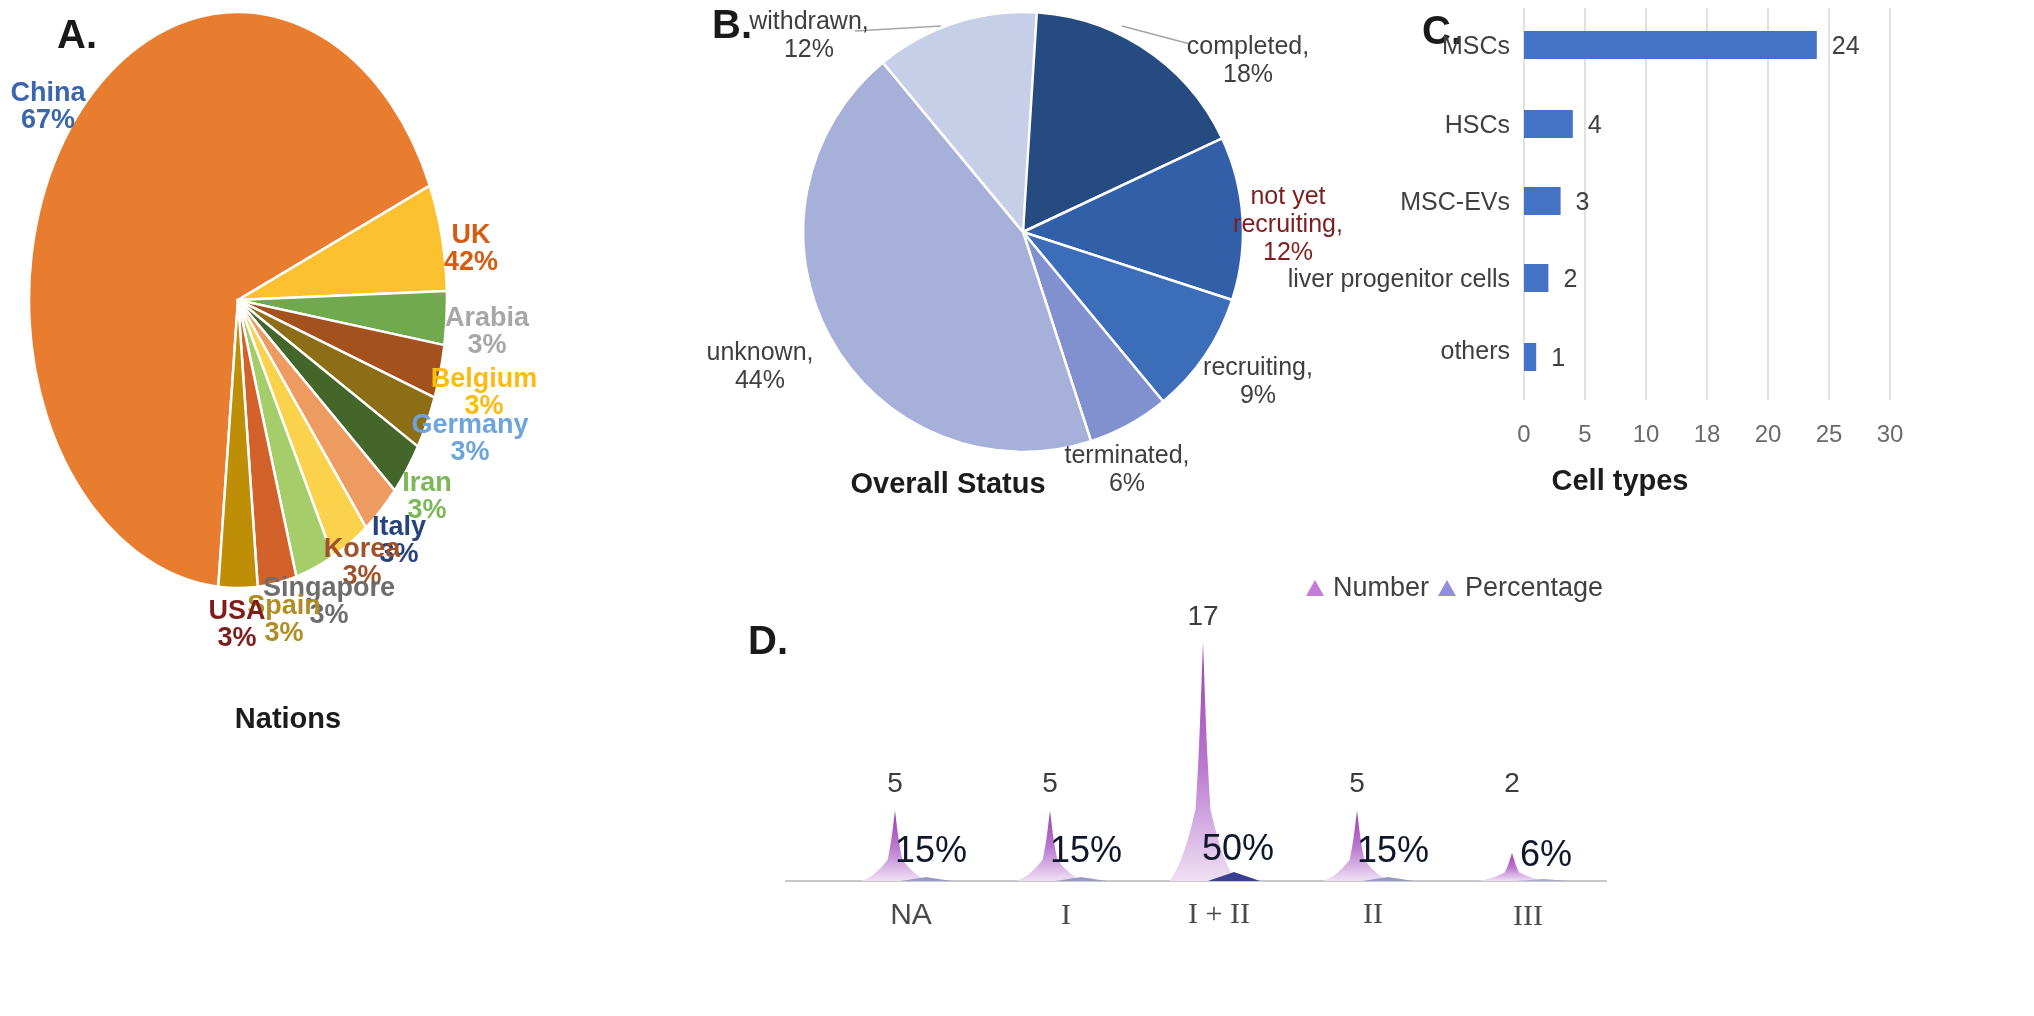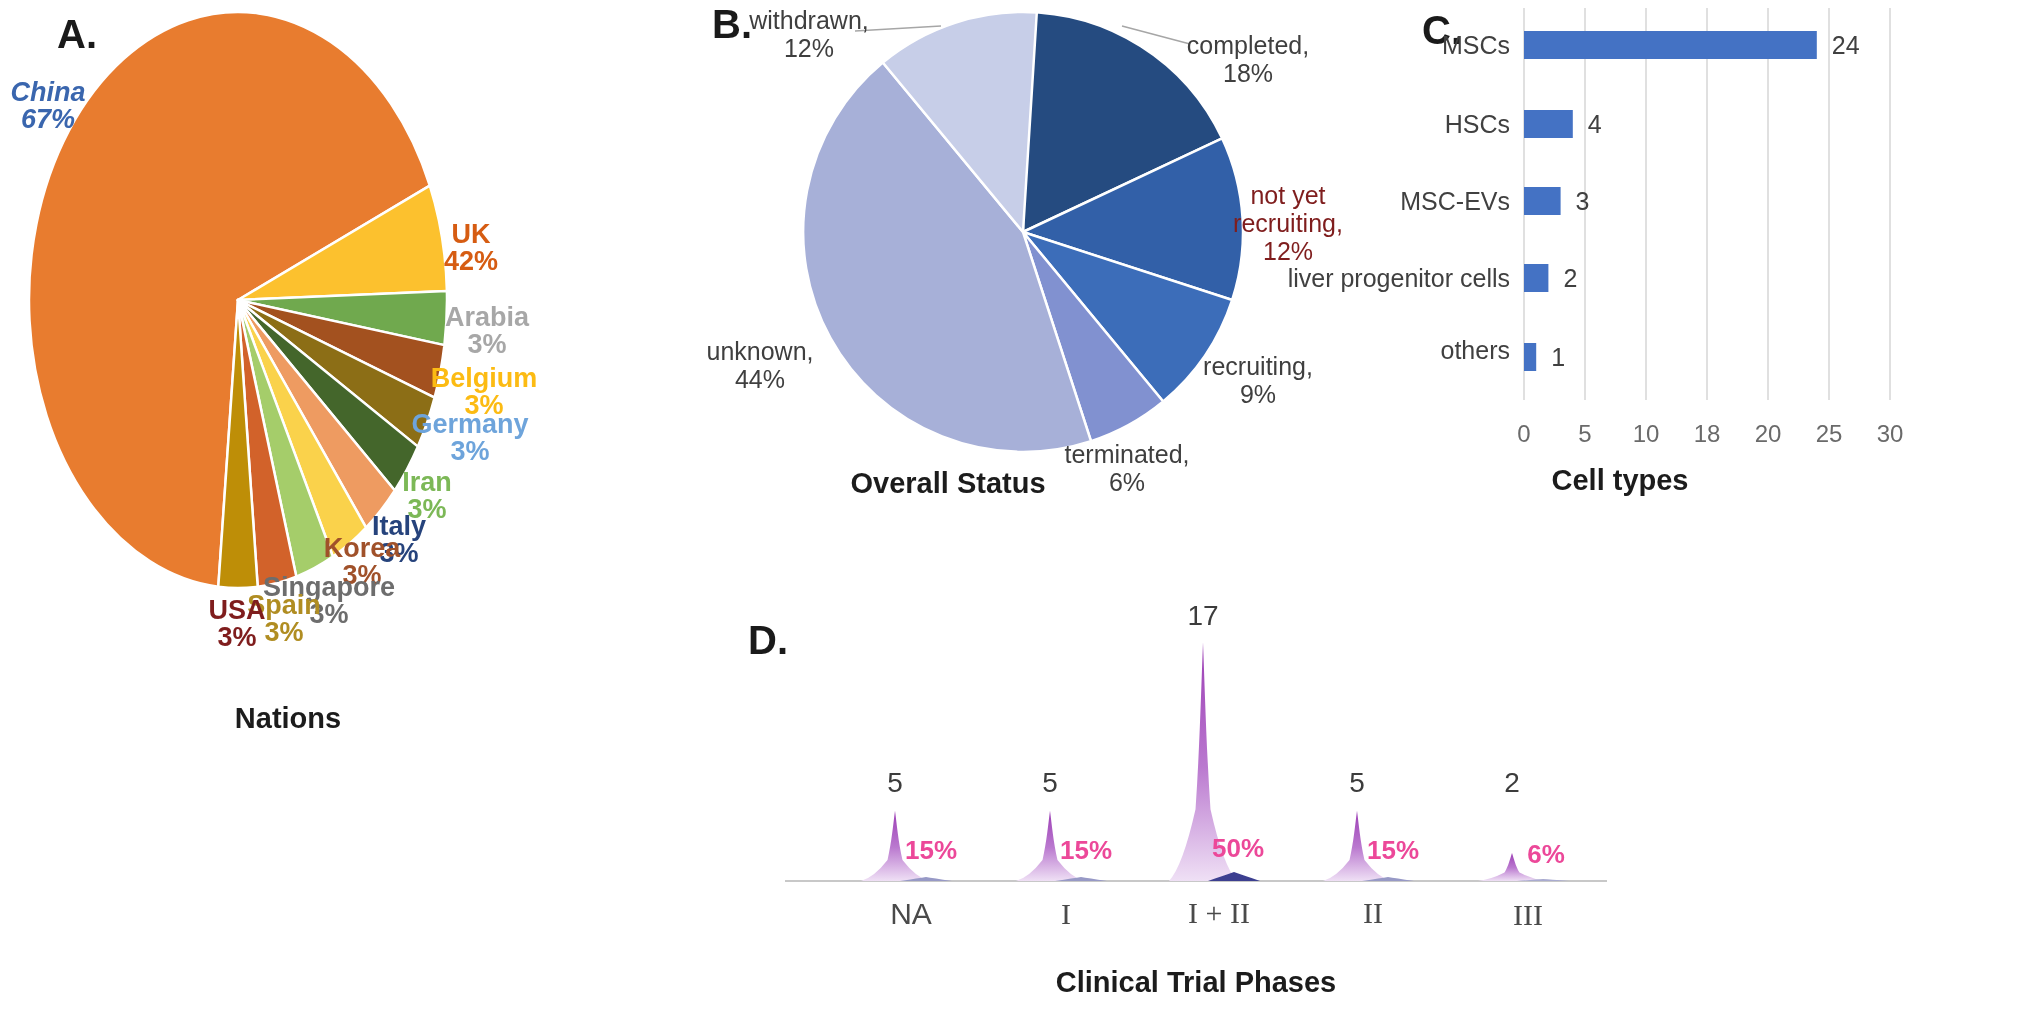--- a/index.html
+++ b/index.html
@@ -10,21 +10,21 @@
   .chart-title{position:absolute;transform:translate(-50%,-50%);font-weight:bold;
                font-size:29px;color:#1c1c1c;white-space:nowrap;}
   .lbl{position:absolute;transform:translate(-50%,-50%);text-align:center;
        font-size:25px;line-height:28px;color:#3f3f3f;white-space:pre-line;}
   .lbl.bold{font-weight:bold;font-size:27px;line-height:27px;}
   .cat{position:absolute;transform:translate(-100%,-50%);text-align:left;
        font-size:25px;color:#404040;white-space:nowrap;}
   .val{position:absolute;transform:translate(0,-50%);font-size:25px;color:#404040;}
   .tick{position:absolute;transform:translate(-50%,-50%);font-size:24px;color:#6a6a6a;}
   .dval{position:absolute;transform:translate(-50%,-50%);font-size:28px;color:#3c3c3c;}
-  .dpct{position:absolute;transform:translate(-50%,-50%);font-size:26px;color:#ec4899;font-weight:bold;}
+  .dpct{position:absolute;transform:translate(-50%,-50%);font-size:36px;color:#0f172a;}
   .dcat{position:absolute;transform:translate(-50%,-50%);font-size:30px;color:#4a4a4a;}
   .dcat.serif{font-family:"Liberation Serif",serif;}
   #legend{position:absolute;left:1306px;top:572px;display:flex;align-items:center;
           gap:9px;font-size:27px;color:#404040;}
   .tri{width:0;height:0;border-left:9px solid transparent;border-right:9px solid transparent;
        border-bottom:16px solid #888;}
 </style>
 </head>
 <body>
 
@@ -115,25 +115,30 @@
     </svg>
 
   <div class="panel-letter" style="left:57px;top:12px">A.</div>
   <div class="panel-letter" style="left:712px;top:2px">B.</div>
   <div class="panel-letter" style="left:1422px;top:8px">C.</div>
   <div class="panel-letter" style="left:748px;top:618px">D.</div>
 
   <div class="chart-title" style="left:288px;top:718px">Nations</div>
   <div class="chart-title" style="left:948px;top:483px">Overall Status</div>
   <div class="chart-title" style="left:1620px;top:480px">Cell types</div>
-  <div class="chart-title" style="left:1196px;top:982px">Clinical Trial Phases</div>
-
+
+  <div id="legend">
+    <span class="tri" id="tri0" style="border-bottom-color: rgb(199, 123, 217);"></span>
+    <span>Number</span>
+    <span class="tri" id="tri1" style="border-bottom-color: rgb(143, 144, 217);"></span>
+    <span>Percentage</span>
+  </div>
 
   <div id="labels">
-      <div class="lbl bold" style="left: 48px; top: 106px; color: rgb(58, 102, 174); font-style: italic;">China
+      <div class="lbl bold" style="left: 48px; top: 106px; color: rgb(58, 102, 174);">China
 67%</div>
       <div class="lbl bold" style="left: 471px; top: 248px; color: rgb(214, 92, 18);">UK
 42%</div>
       <div class="lbl bold" style="left: 487px; top: 331px; color: rgb(167, 167, 167);">Arabia
 3%</div>
       <div class="lbl bold" style="left: 484px; top: 392px; color: rgb(252, 187, 19);">Belgium
 3%</div>
       <div class="lbl bold" style="left: 470px; top: 438px; color: rgb(110, 164, 219);">Germany
 3%</div>
       <div class="lbl bold" style="left: 427px; top: 496px; color: rgb(124, 184, 87);">Iran

